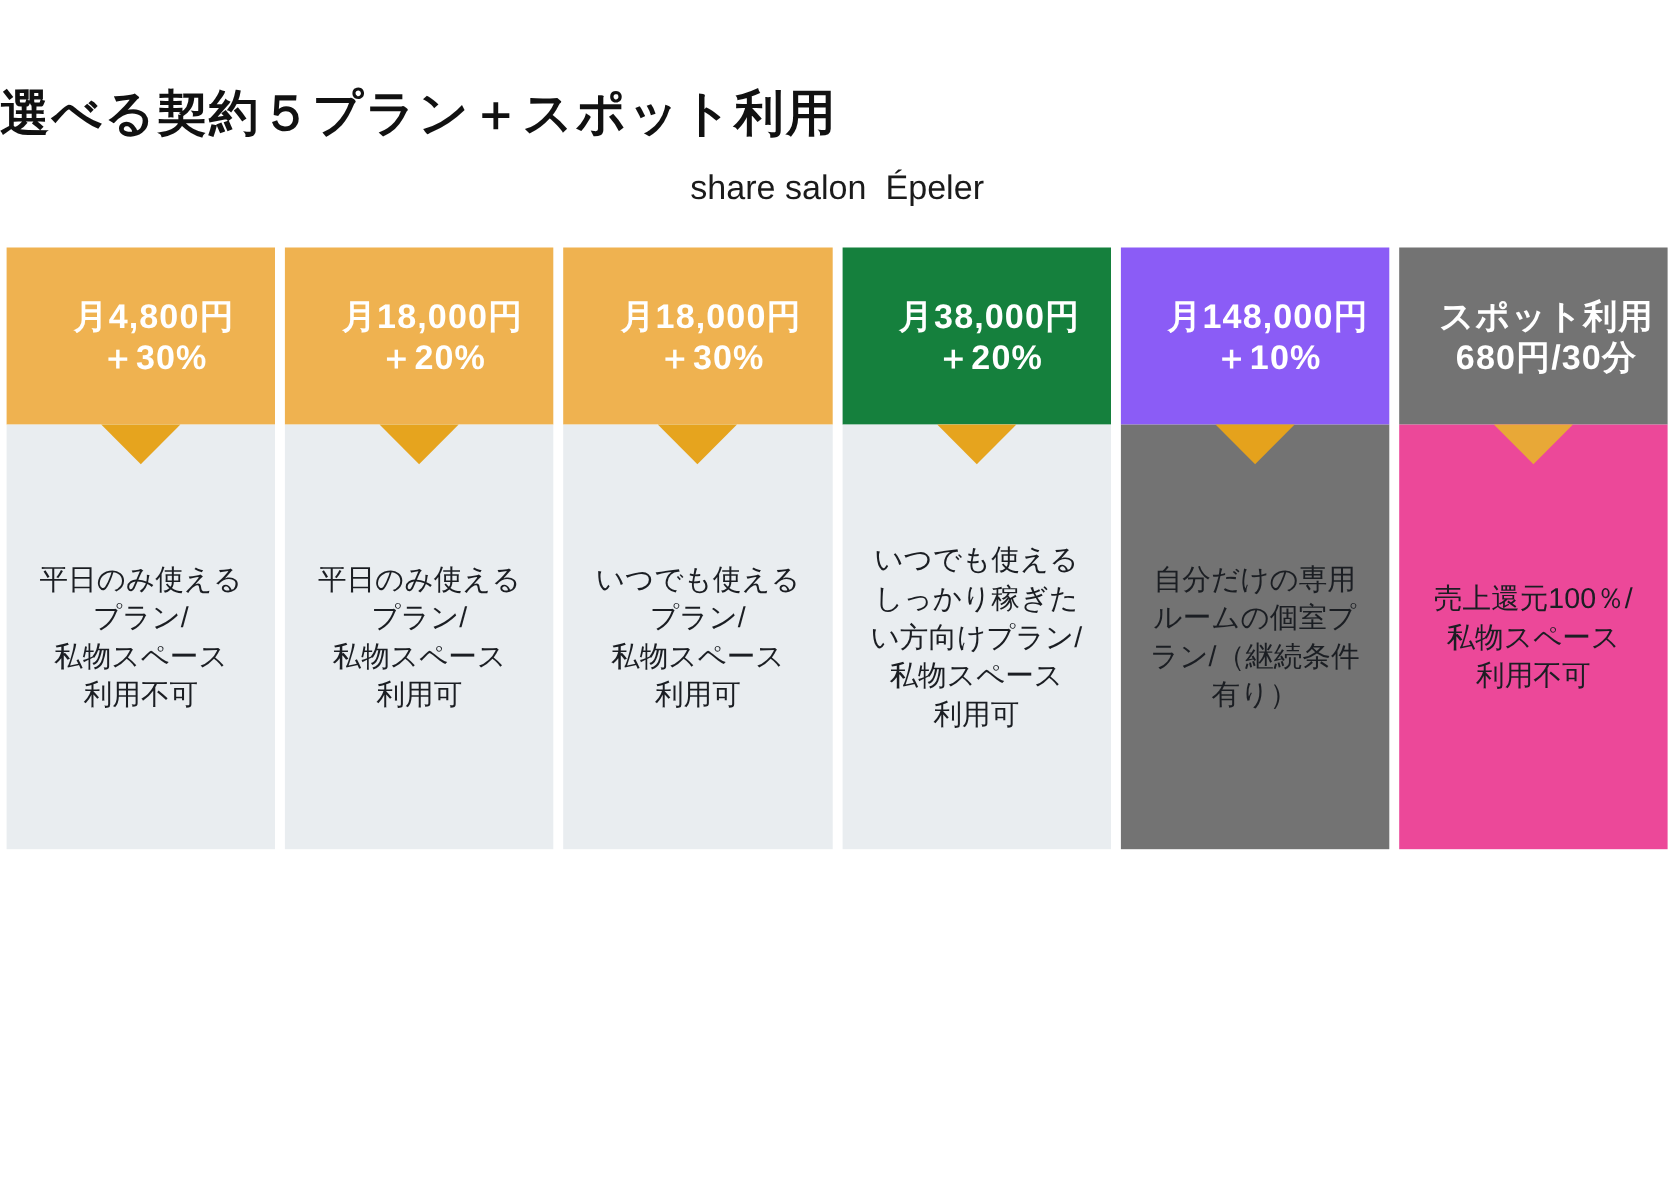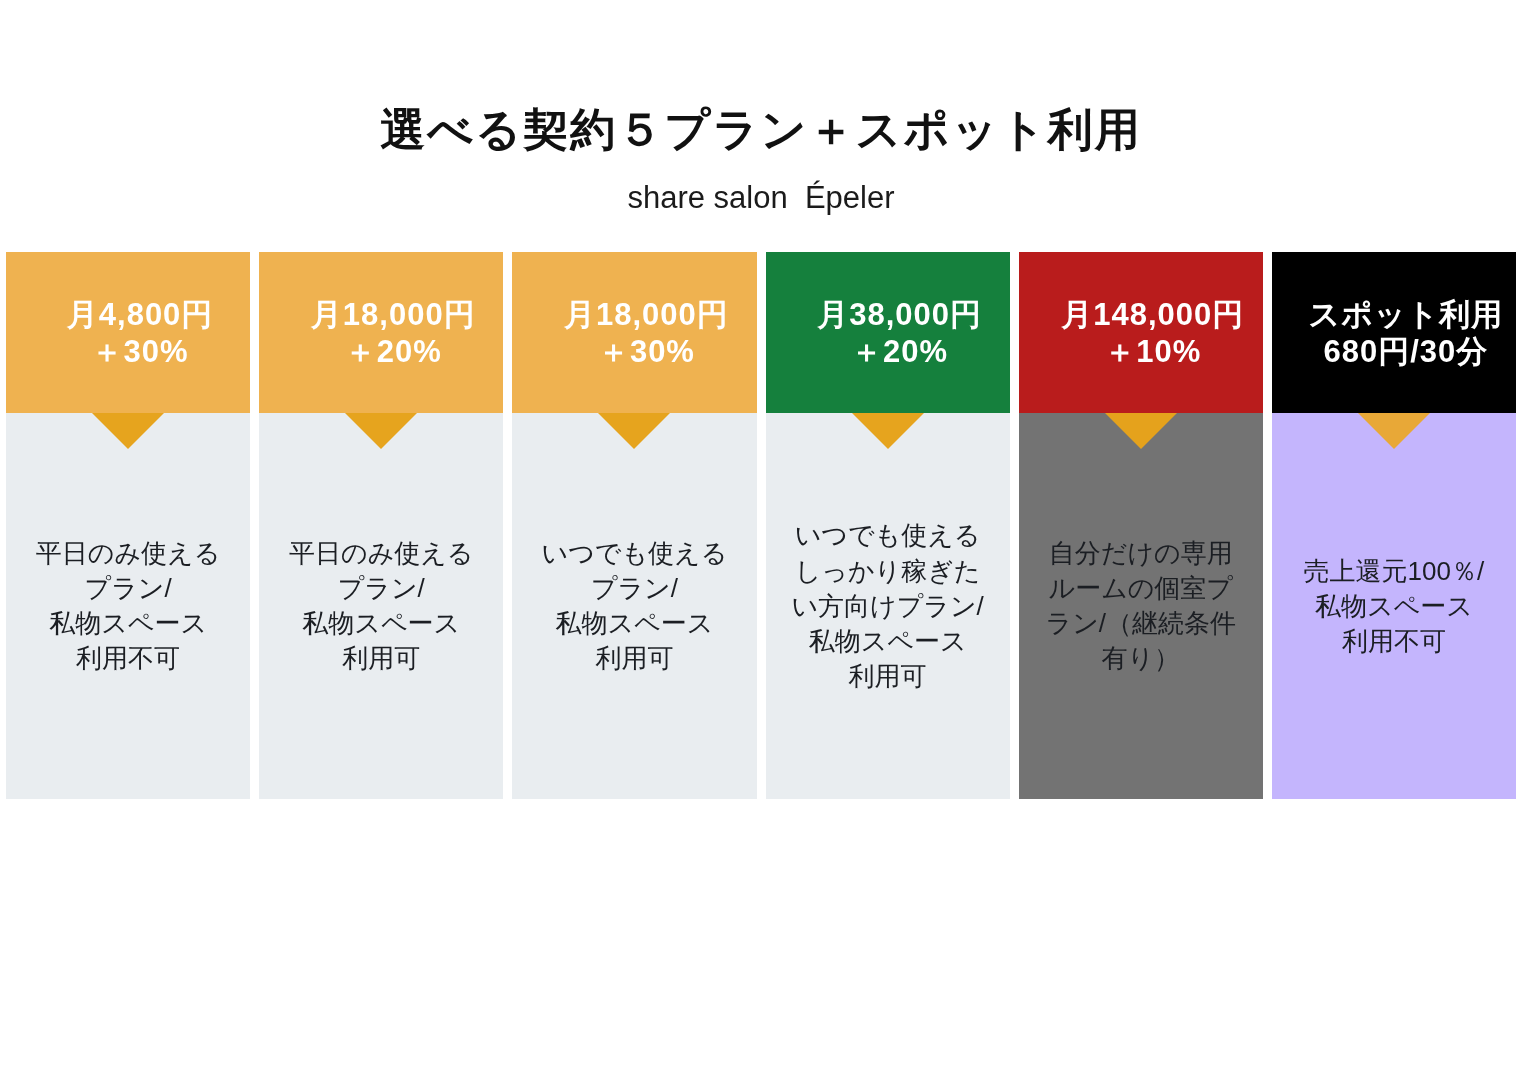--- a/index.html
+++ b/index.html
@@ -11,22 +11,22 @@
     overflow: hidden;
   }
   .canvas {
     width: 1522px;
     height: 1076px;
     font-family: "Liberation Sans", "DejaVu Sans", sans-serif;
     background: #FFFFFF;
   }
   .title {
     margin: 0;
-    padding-top: 103px;
-    text-align: center;
+    padding-top: 76px;
+    text-align: left;
     font-size: 45px;
     line-height: 1.2;
     font-weight: 700;
     color: #111111;
     letter-spacing: 2px;
   }
   .subtitle {
     margin: 22px 0 0 0;
     text-align: center;
     font-size: 31px;
@@ -151,39 +151,39 @@
         <span class="arrow" style="border-top-color: rgb(230, 164, 30);"></span>
         <span class="desc" style="color: rgb(27, 30, 35);">いつでも使える
 しっかり稼ぎた
 い方向けプラン/
 私物スペース
 利用可</span>
       </div>
     </div>
 
     <div class="col">
-      <div class="col-header" style="background-color: #b91c1c;">
+      <div class="col-header" style="background-color: #8b5cf6;">
         <span class="price" style="color: rgb(255, 255, 255);">月148,000円
 ＋10%</span>
       </div>
       <div class="col-body" style="background-color: #737373;">
         <span class="arrow" style="border-top-color: rgb(229, 162, 28);"></span>
         <span class="desc" style="color: rgb(27, 30, 35);">自分だけの専用
 ルームの個室プ
 ラン/（継続条件
 有り）</span>
       </div>
     </div>
 
     <div class="col">
-      <div class="col-header" style="background-color: #000000;">
+      <div class="col-header" style="background-color: #737373;">
         <span class="price" style="color: rgb(255, 255, 255);">スポット利用
 680円/30分</span>
       </div>
-      <div class="col-body" style="background-color: #c4b5fd;">
+      <div class="col-body" style="background-color: #ec4899;">
         <span class="arrow" style="border-top-color: rgb(232, 168, 55);"></span>
         <span class="desc" style="color: rgb(27, 30, 35);">売上還元100％/
 私物スペース
 利用不可</span>
       </div>
     </div>
 
   </section>
 </main>
 

